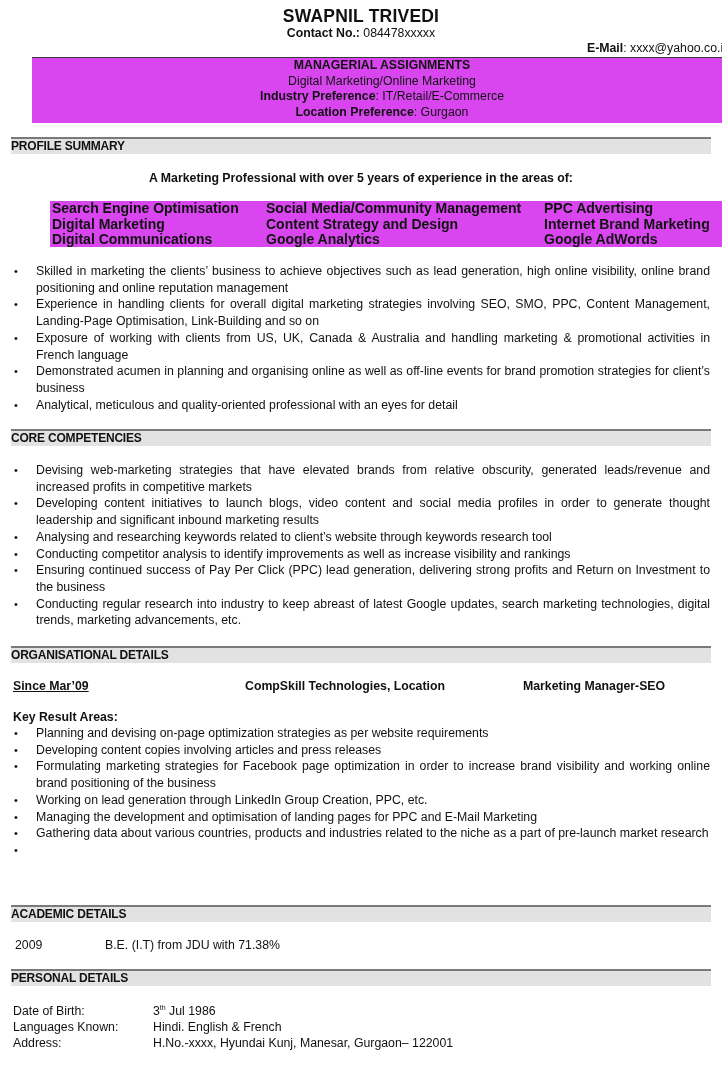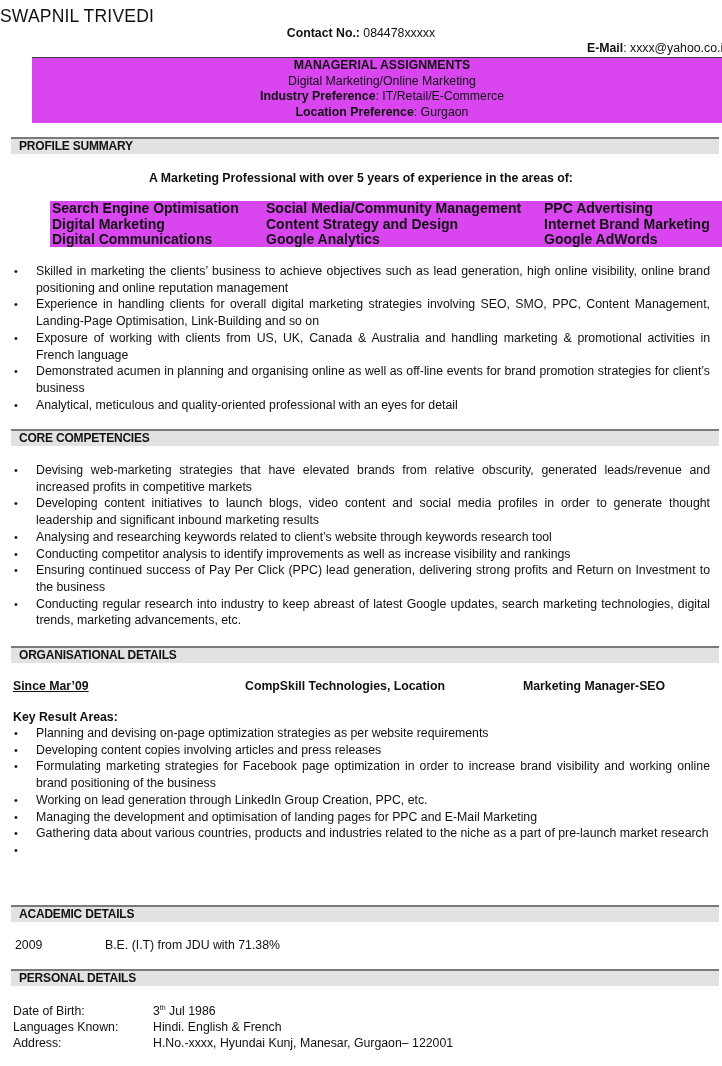--- a/index.html
+++ b/index.html
@@ -4,35 +4,35 @@
 <style>
   html, body { margin: 0; padding: 0; background: #ffffff; }
   body {
     width: 722px; height: 1066px; overflow: hidden; position: relative;
     font-family: "Liberation Sans", "DejaVu Sans", sans-serif;
     color: #111; font-size: 12.3px;
   }
   .page { position: absolute; left: 0; top: 0; width: 722px; }
   b, .b { font-weight: bold; }
 
-  .name { position: absolute; top: 6px; left: 0; width: 722px; text-align: left;
-          font-size: 17.5px; font-weight: normal; letter-spacing: 0.2px; }
+  .name { position: absolute; top: 6px; left: 0; width: 722px; text-align: center;
+          font-size: 17.5px; font-weight: bold; letter-spacing: 0.2px; }
   .contact { position: absolute; top: 26px; left: 0; width: 722px; text-align: center; font-size: 12.3px; }
   .email { position: absolute; top: 41px; left: 0; width: 722px; text-align: right; font-size: 12.3px; padding-left: 8px; }
 
   .blue-band {
     position: absolute; left: 11px; width: 700px; background: #d946ef; margin-left: 21px;
   }
   .mgr-band { top: 57px; height: 65px; border-top: 1.5px solid #3a3a3a; }
   .mgr-band .line { height: 15.5px; line-height: 15.5px; text-align: center; font-size: 12.3px; }
 
   .section-header {
     position: absolute; left: 11px; width: 700px; height: 15px; line-height: 15px;
     background: #e2e2e2; border-top: 2px solid #7a7a7a;
-    font-weight: bold; font-size: 12px; padding-left: 8px; box-sizing: content-box;
+    font-weight: bold; font-size: 12px; padding-left: 0; box-sizing: content-box;
     letter-spacing: -0.2px;
   }
 
   .intro { position: absolute; top: 171px; left: 0; width: 722px; text-align: center; font-weight: bold; font-size: 12.3px; }
 
   .skill-band { top: 201px; height: 46px; left: 29px; width: 682px; }
   .skill-col { position: absolute; top: 0; font-weight: bold; font-size: 14px; }
   .skill-col div { height: 15.5px; line-height: 15.5px; white-space: nowrap; }
 
   ul.bullets { position: absolute; left: 0; margin: 0; padding: 0; list-style: none; width: 722px; }

